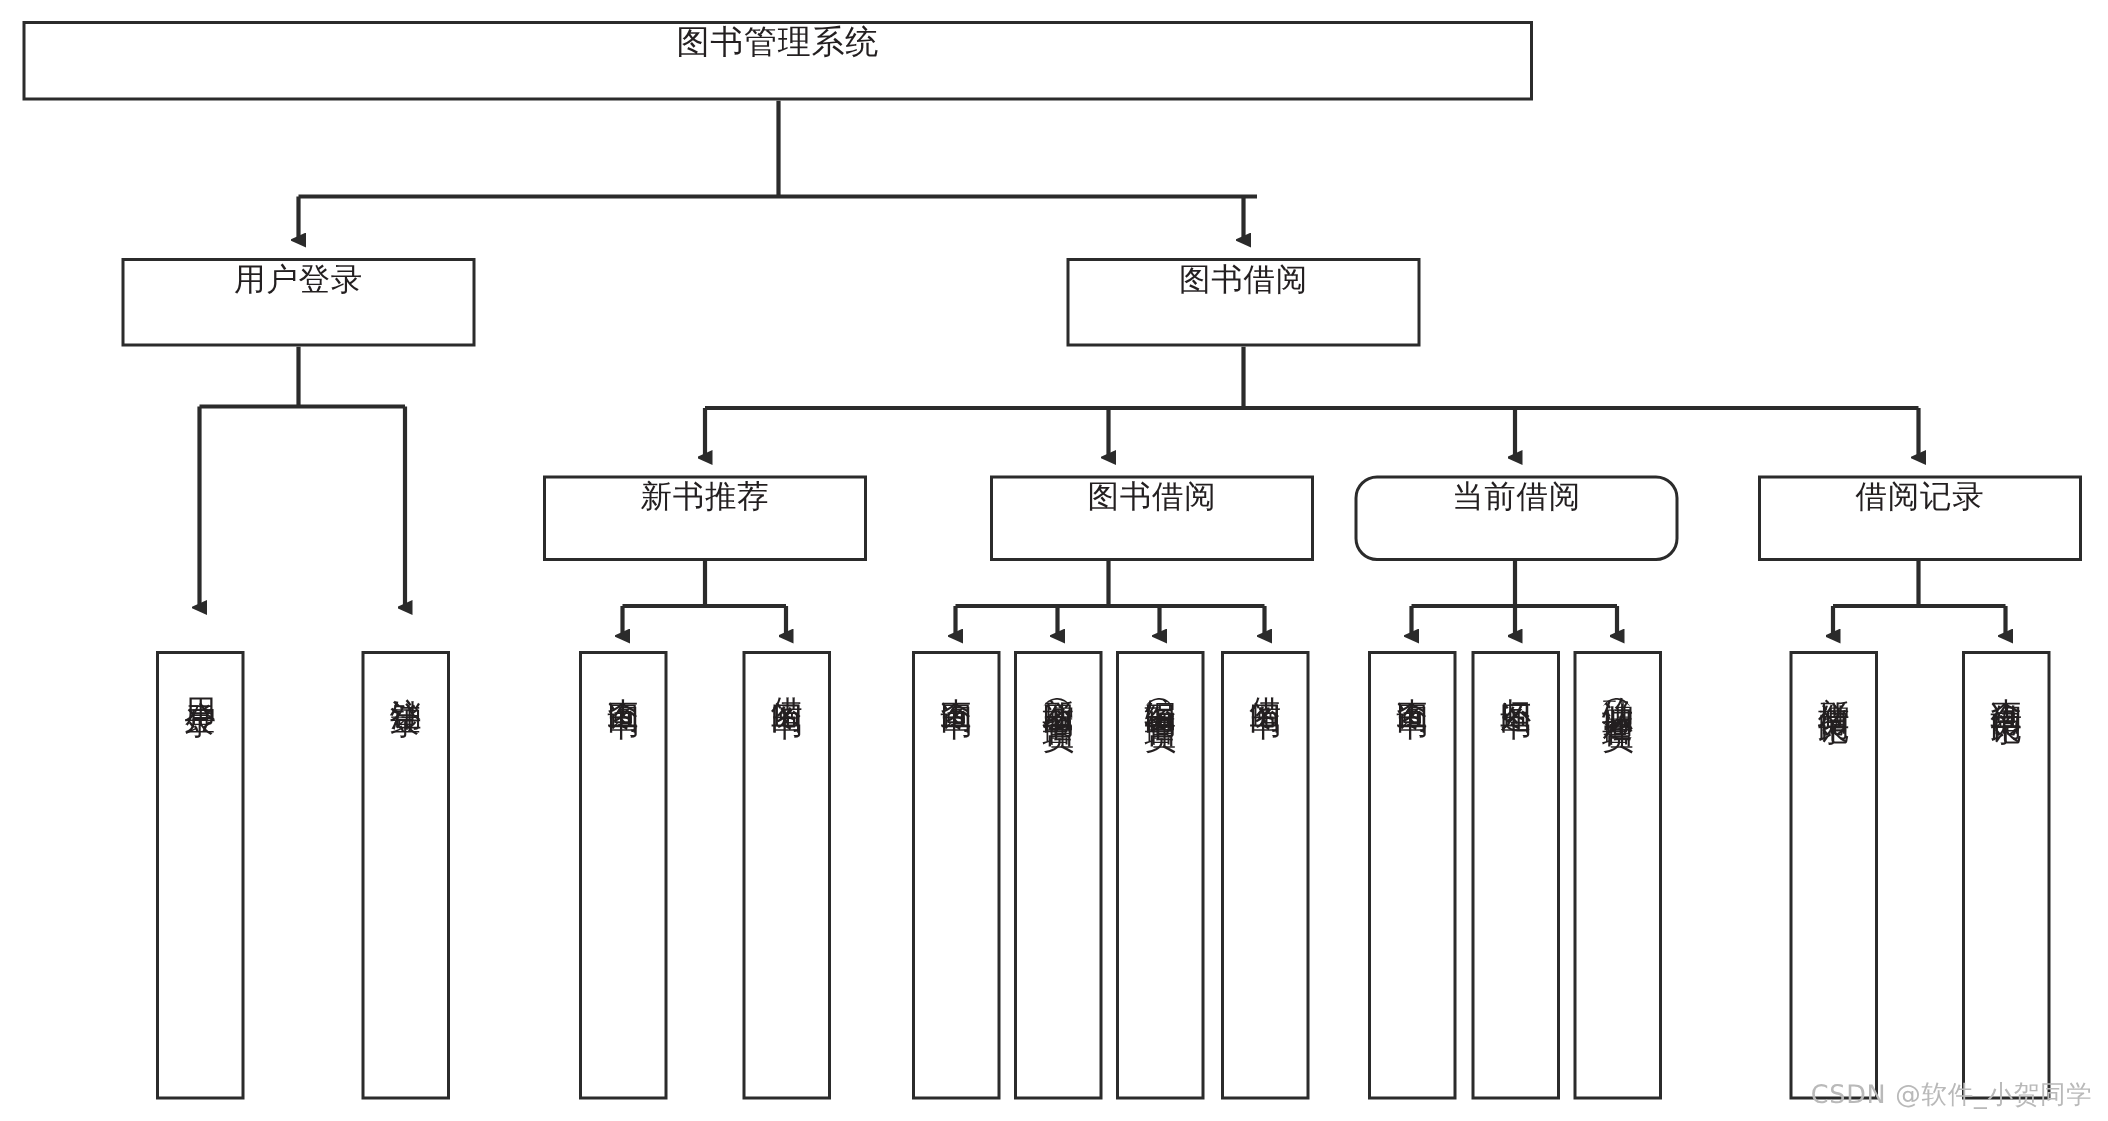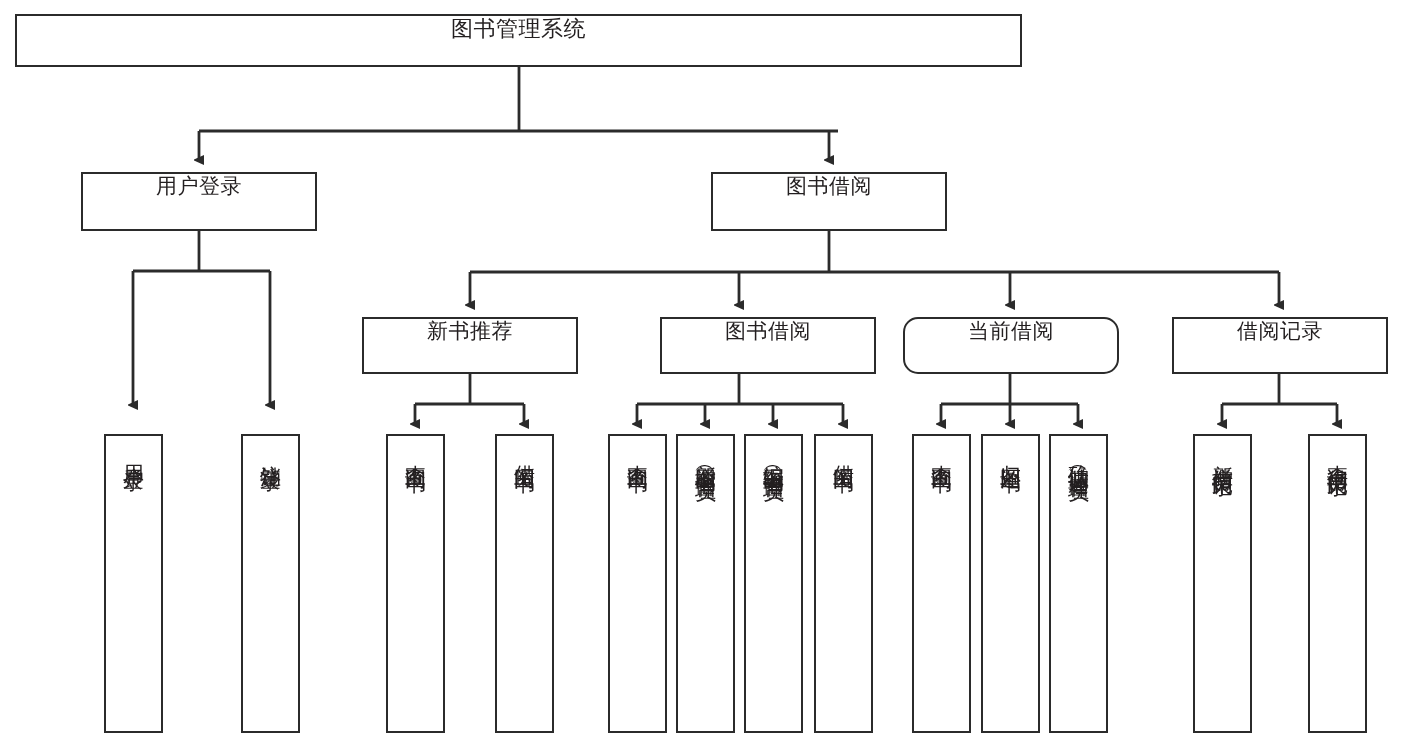--- a/index.html
+++ b/index.html
@@ -184,14 +184,15 @@
     <span class="lbl">确认归还（管理员）</span>
   </div>
 
   <div class="node vertical" style="left:1193px; top:434px; width:59px; height:299px;">
     <span class="lbl">新增借阅记录</span>
   </div>
   <div class="node vertical" style="left:1308px; top:434px; width:59px; height:299px;">
     <span class="lbl">查询借阅记录</span>
   </div>
 
+  <div class="watermark">CSDN @软件_小贺同学</div>
 
 </div>
 
 </body></html>

